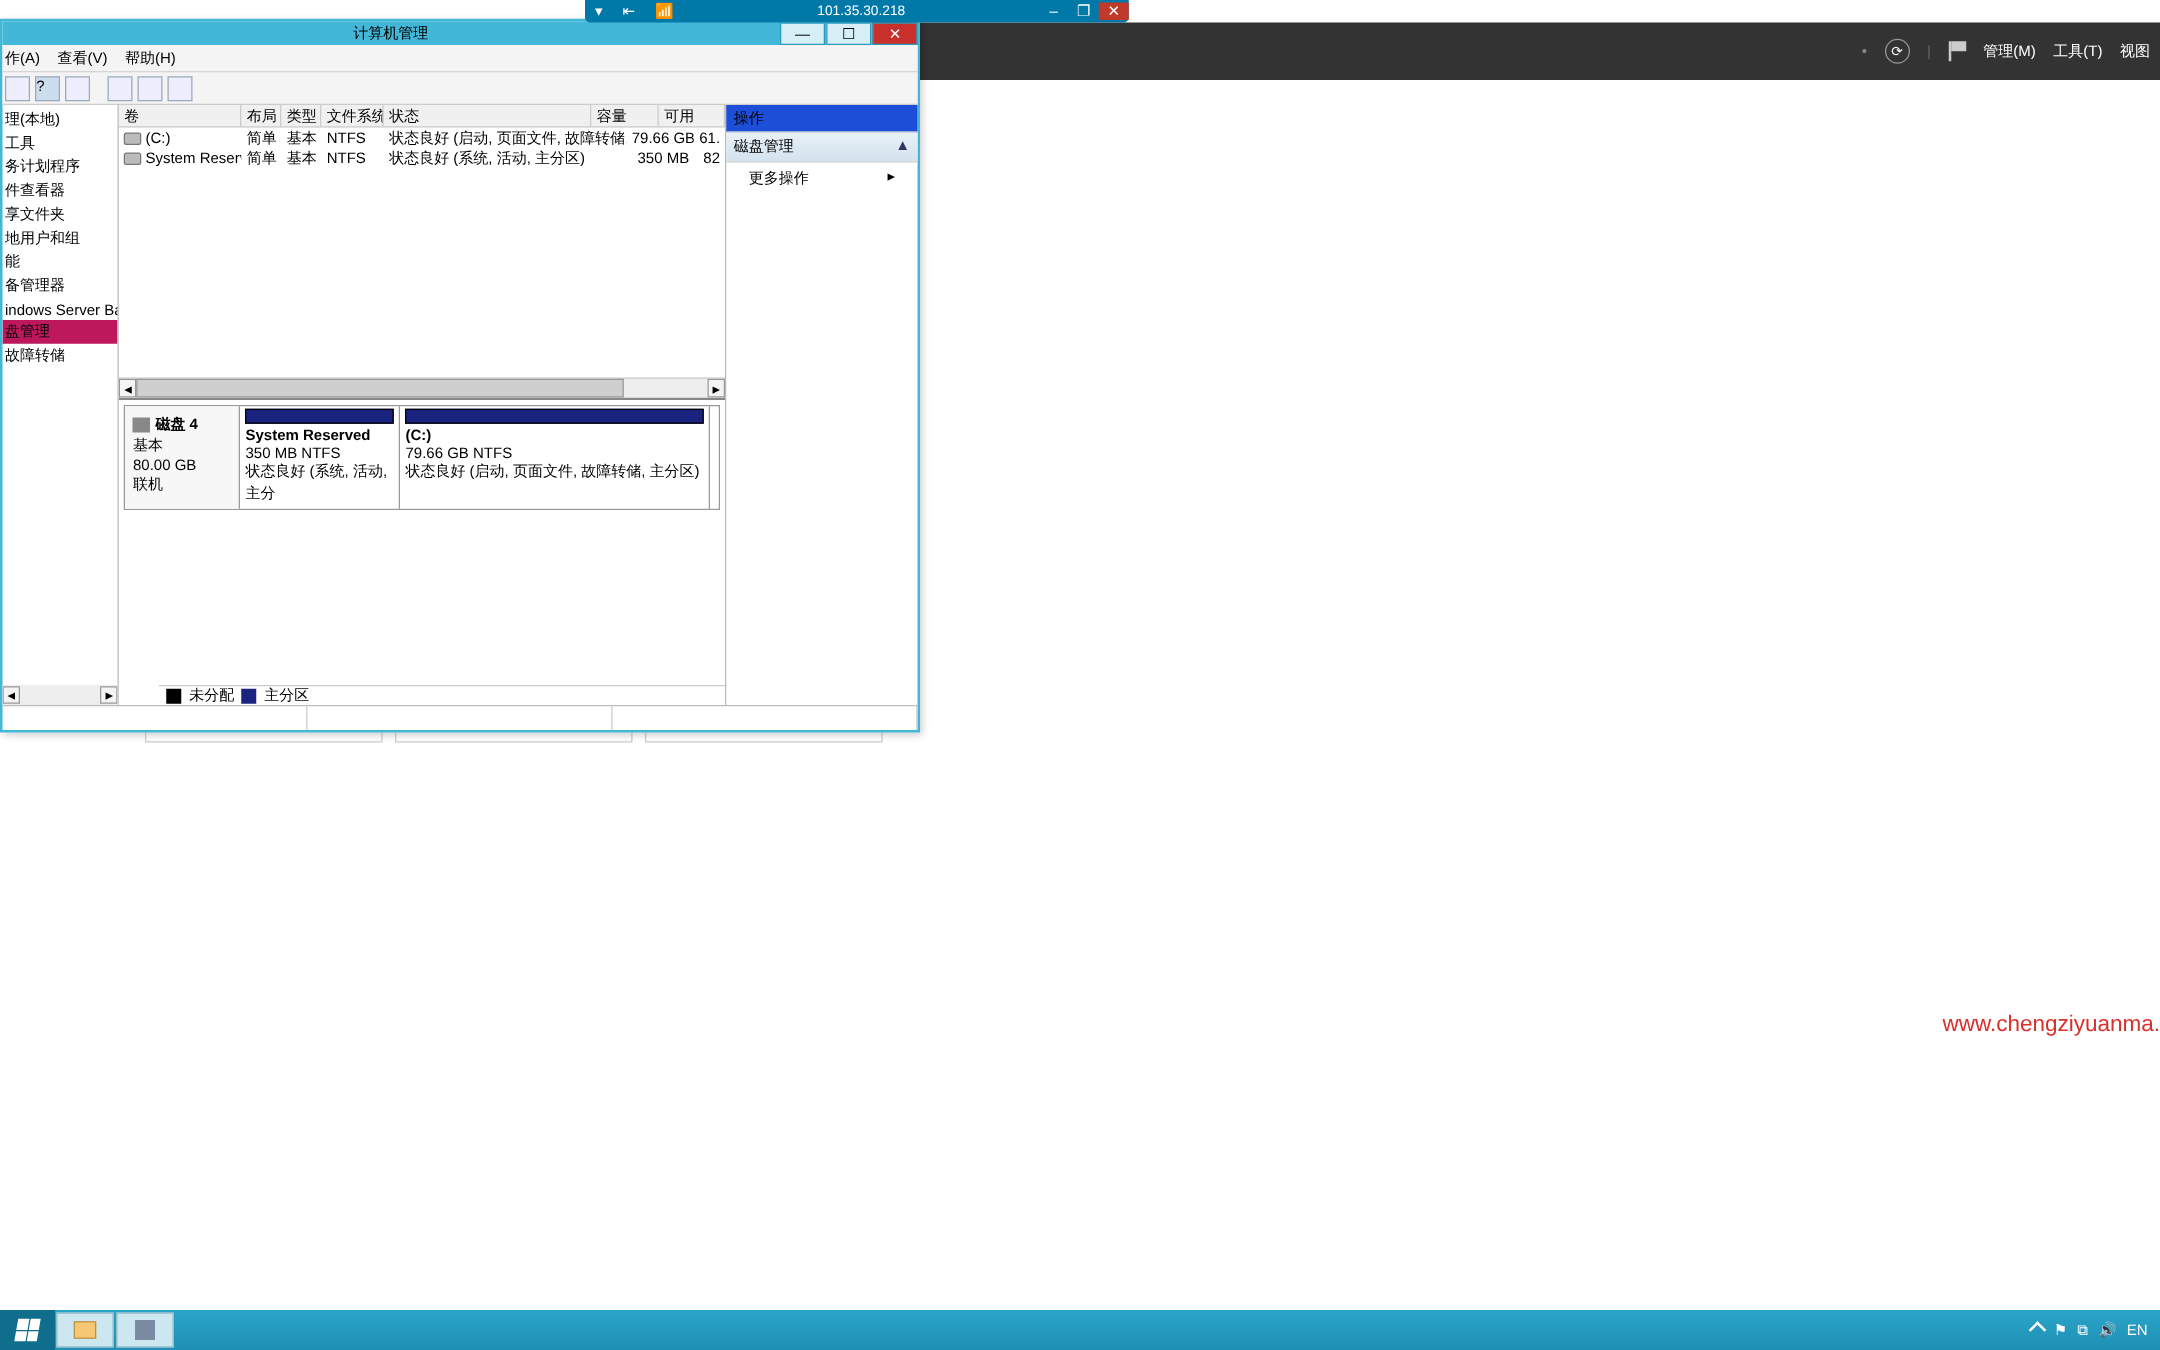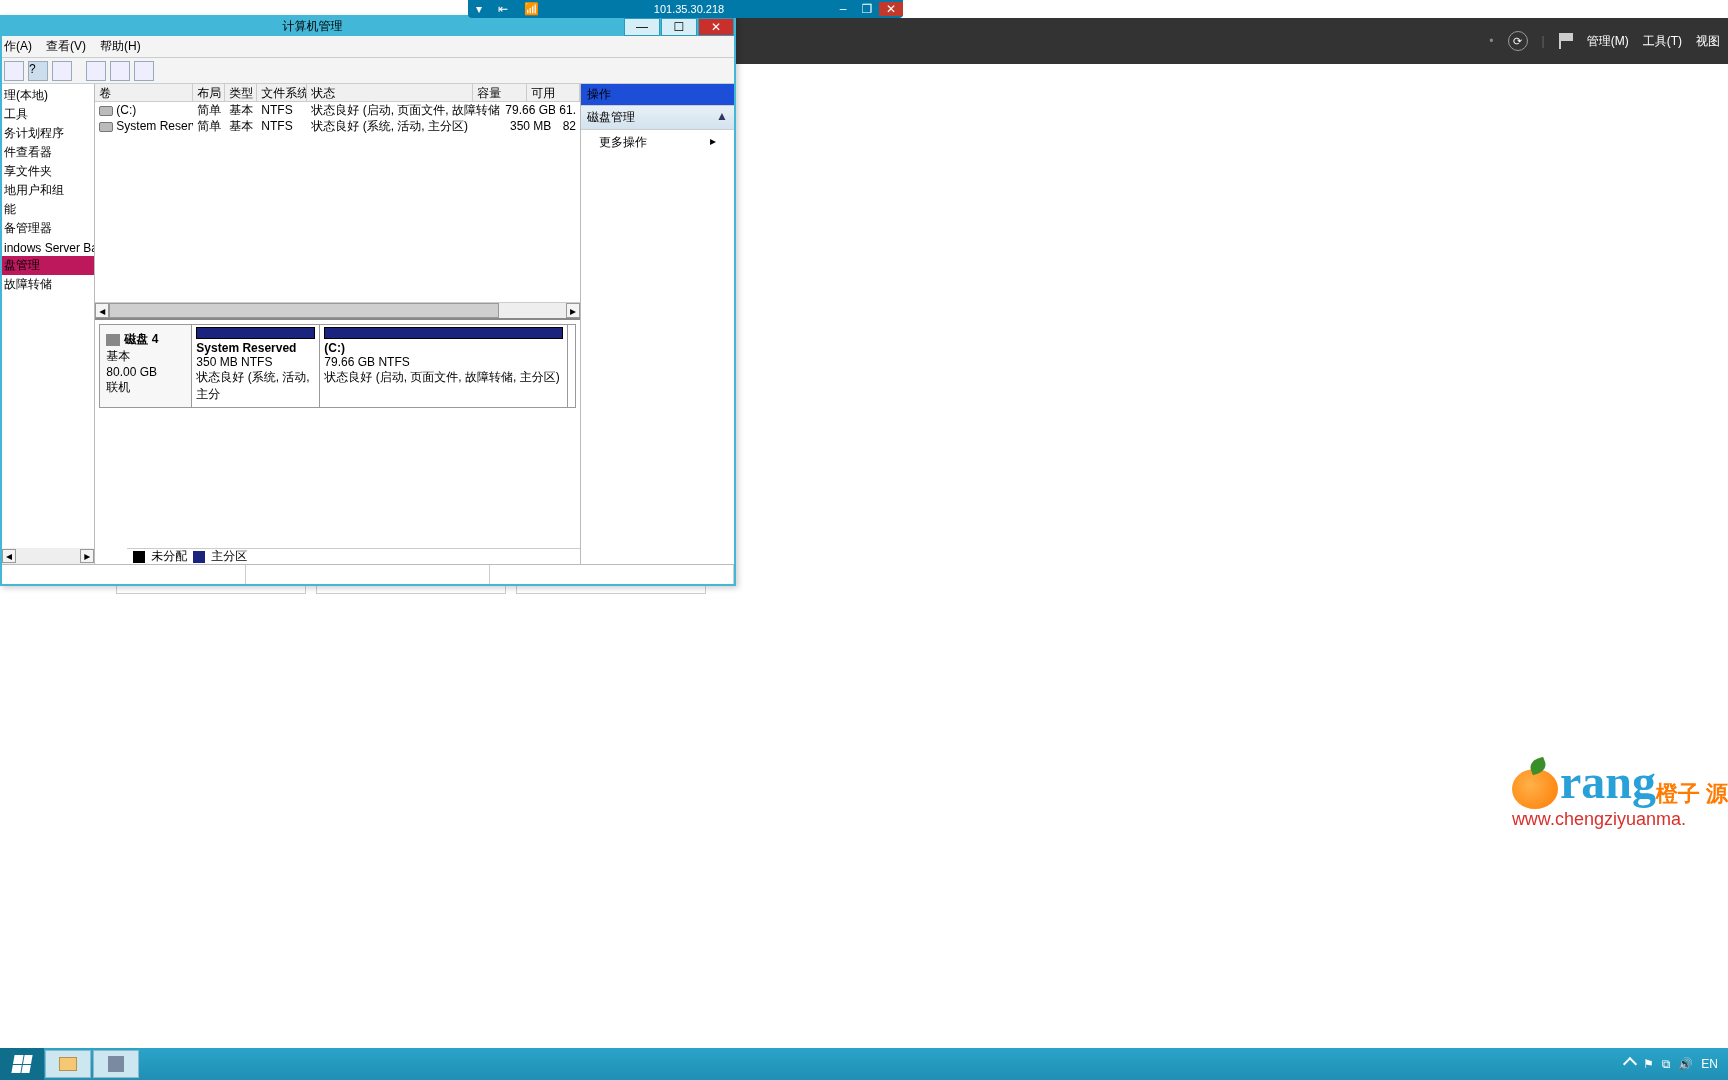--- a/index.html
+++ b/index.html
@@ -256,25 +256,20 @@
     </div>
   </div>
   <div class="statusbar-mmc">
     <div class="cell" style="width:458px"></div>
       <div class="cell" style="width:170px"></div>
       <div class="cell"></div>
   </div>
 </div>
 
 <div class="watermark">
-  <div class="logo">
-    <span class="orange-icon"></span>
-    <span class="orange">rang</span>
-    <span class="cn">橙子 源</span>
-  </div>
   <div class="url">www.chengziyuanma.</div>
 </div>
 
 <div class="taskbar">
   <div class="start">
     <div class="win">
         <span></span>
         <span></span>
         <span></span>
         <span></span>

